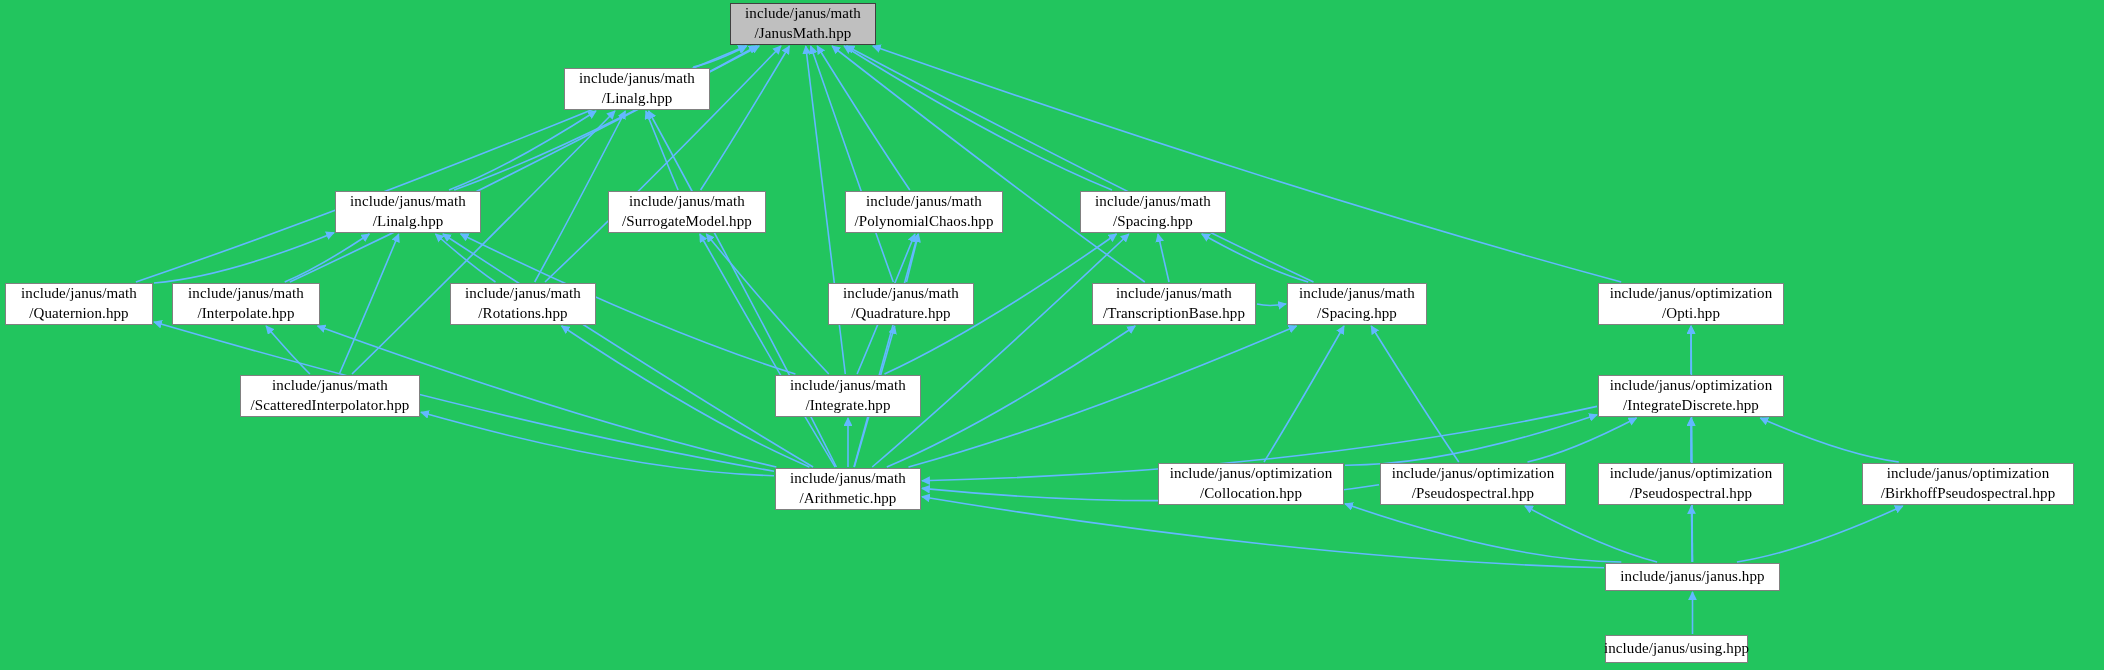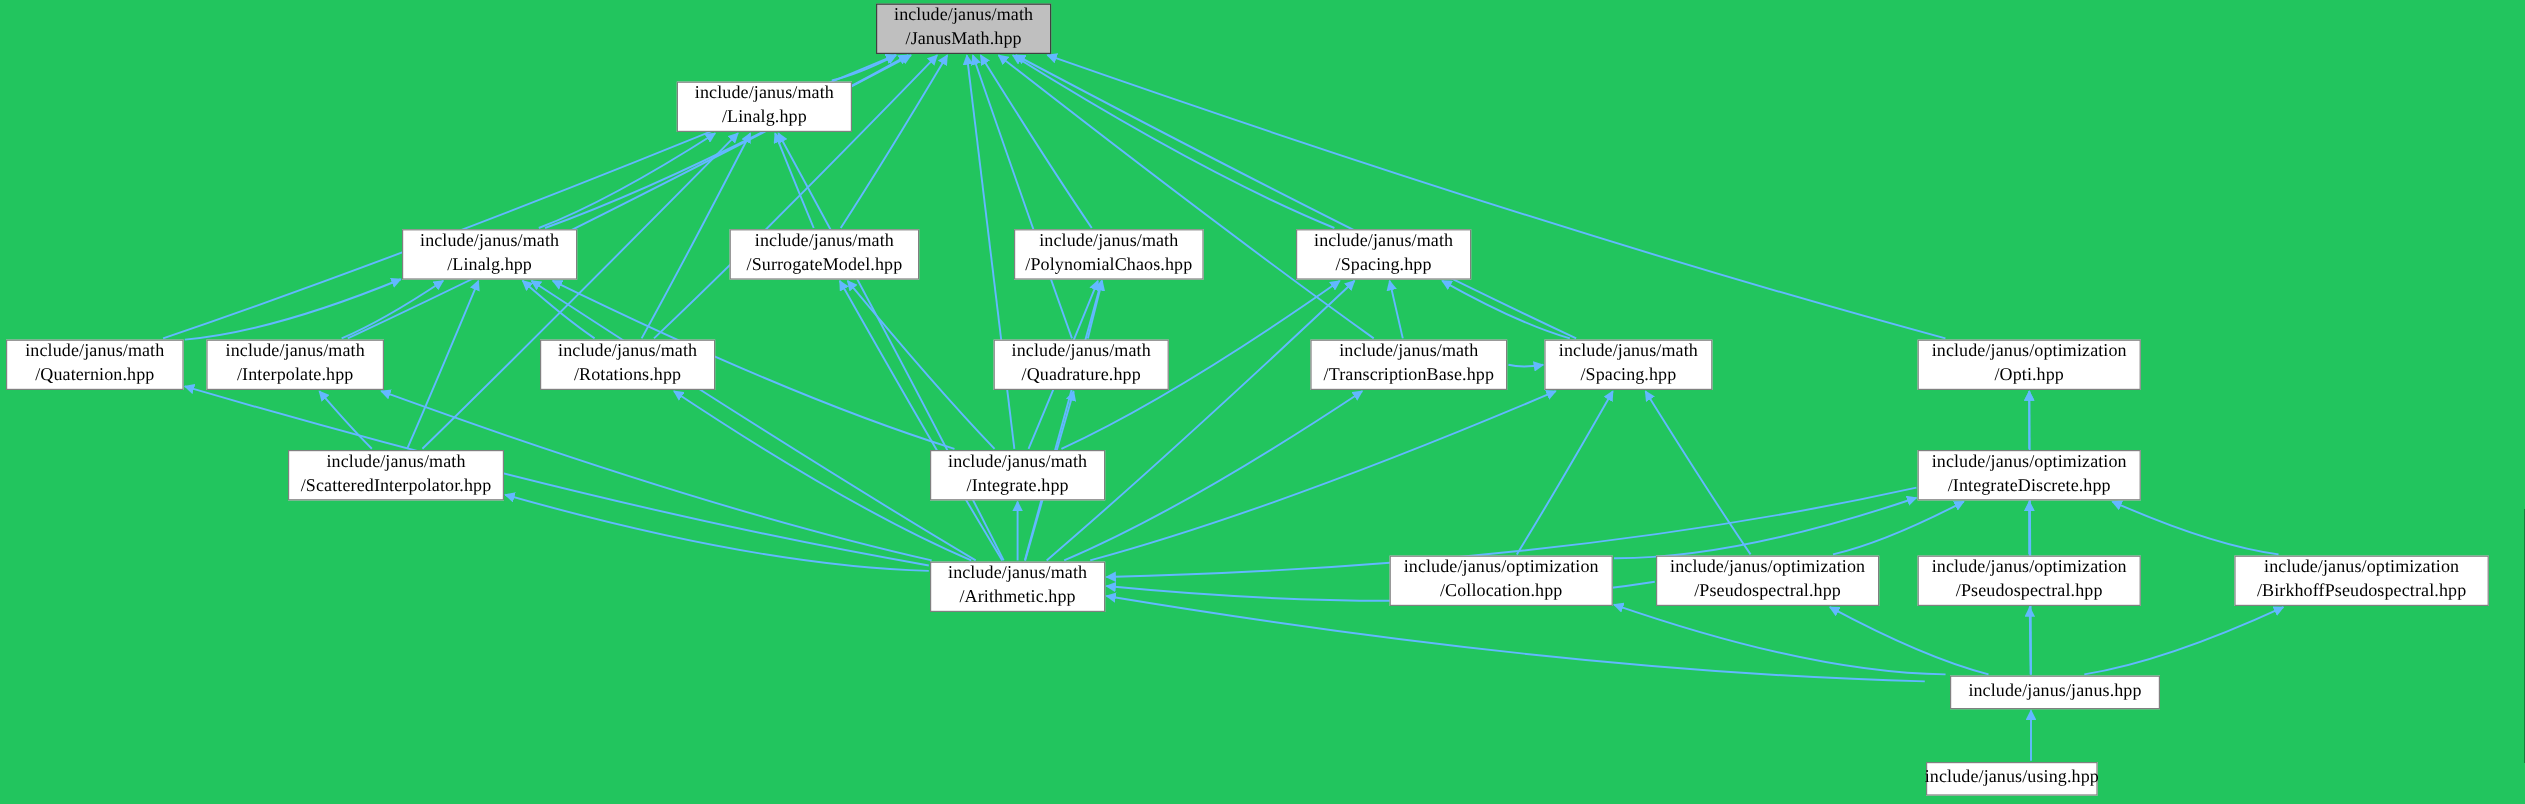--- a/index.html
+++ b/index.html
@@ -199,20 +199,20 @@
         <span class="ln">/Pseudospectral.hpp</span>
       </div>
       <div class="node" style="left: 1598px; top: 463px; width: 186px; height: 42px;">
         <span class="ln">include/janus/optimization</span>
         <span class="ln">/Pseudospectral.hpp</span>
       </div>
       <div class="node" style="left: 1862px; top: 463px; width: 212px; height: 42px;">
         <span class="ln">include/janus/optimization</span>
         <span class="ln">/BirkhoffPseudospectral.hpp</span>
       </div>
-      <div class="node" style="left: 1605px; top: 563px; width: 175px; height: 28px; margin-left: 20px;">
+      <div class="node" style="left: 1605px; top: 563px; width: 175px; height: 28px;">
         <span class="ln">include/janus/janus.hpp</span>
       </div>
       <div class="node" style="left: 1605px; top: 635px; width: 143px; height: 28px;">
         <span class="ln">include/janus/using.hpp</span>
       </div>
     </div>
 </div>
 
 </body></html>

